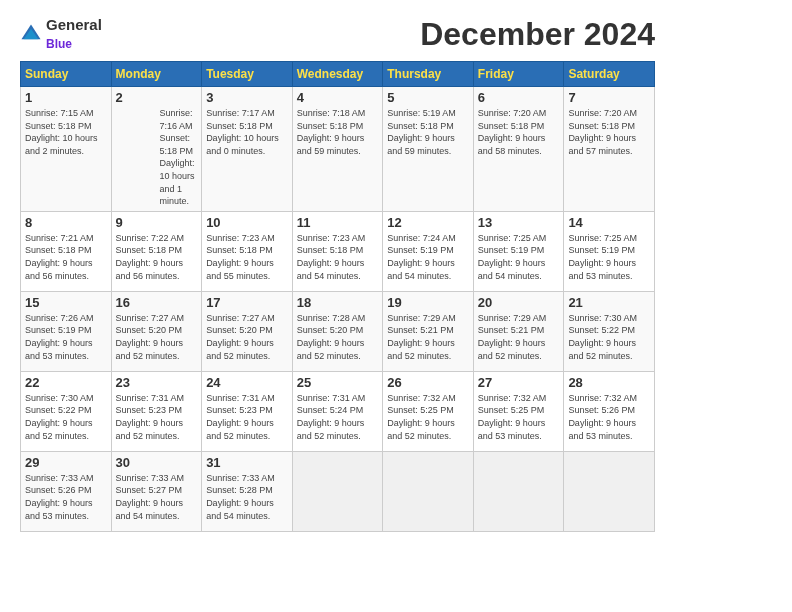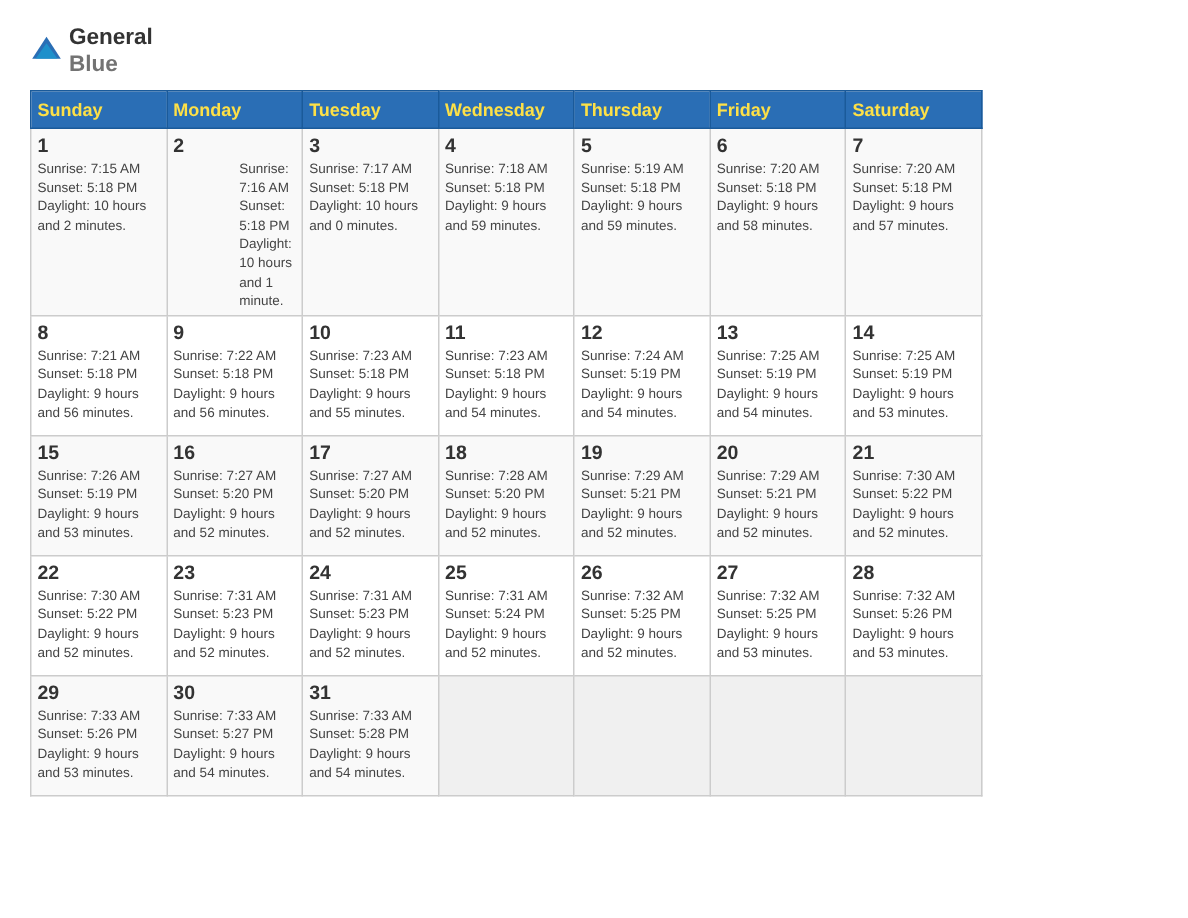--- a/index.html
+++ b/index.html
@@ -88,24 +88,25 @@
 
 <div class="container">
   <div class="header-row">
     <div class="logo">
       <svg class="logo-icon" viewBox="0 0 30 30" xmlns="http://www.w3.org/2000/svg">
         <polygon points="15,2 28,22 2,22" fill="#2a6eb5"></polygon>
         <polygon points="15,8 25,22 5,22" fill="#1a9ed4" opacity="0.7"></polygon>
       </svg>
       <div>
         <span style="font-size:15px;font-weight:bold;color:#333;">General</span><br>
-        <span style="font-size:15px;font-weight:bold;color:#737373;text-align:center;">Blue</span>
+        <span style="font-size:12px;font-weight:bold;color:#6d28d9;text-align:center;">Blue</span>
       </div>
     </div>
     <div class="title-block">
+      <div class="month-title">December 2024</div>
     </div>
   </div>
 
   <table>
     <thead>
       <tr>
         <th>Sunday</th>
         <th>Monday</th>
         <th>Tuesday</th>
         <th>Wednesday</th>

